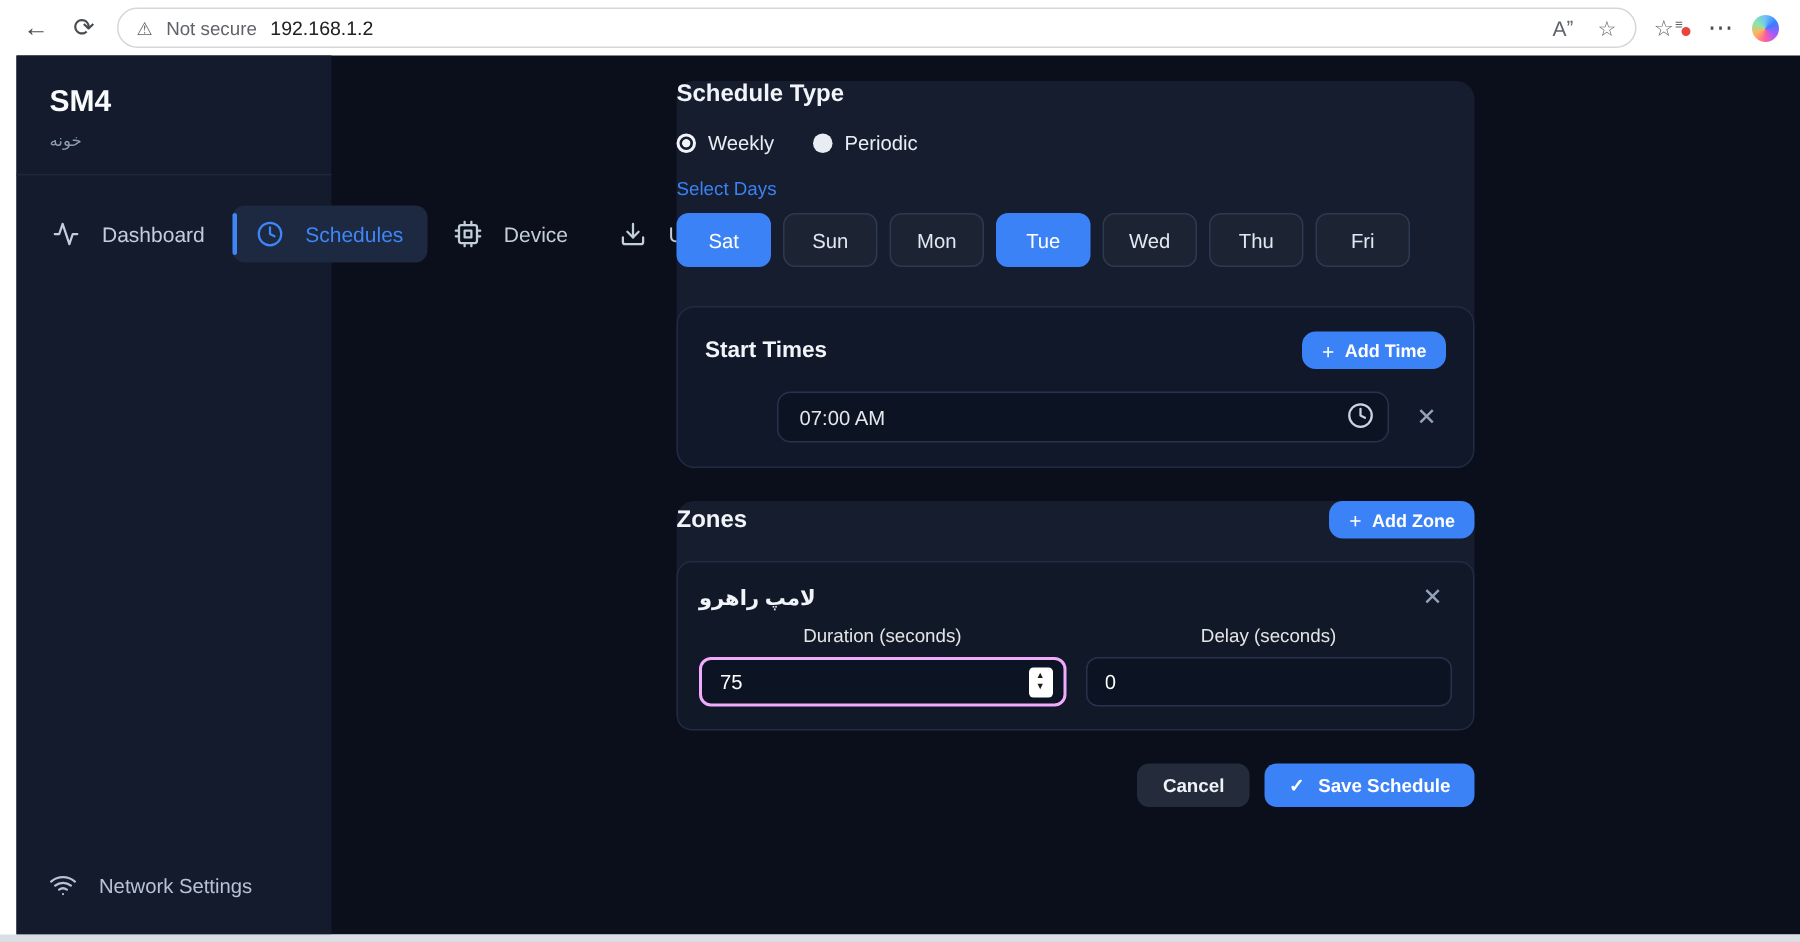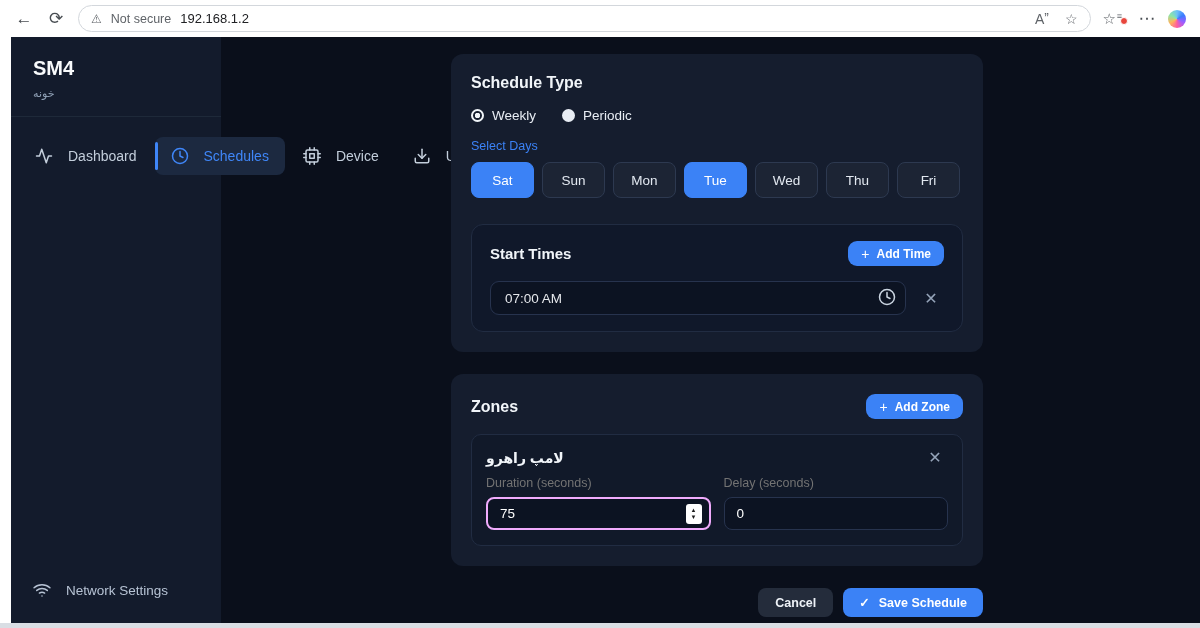--- a/index.html
+++ b/index.html
@@ -49,21 +49,21 @@
   .nav-item svg { flex-shrink:0; }
   .nav-item.active { background:#1c2940; color:#3f86f8; }
   .nav-item.active::before { content:""; position:absolute; left:0; top:5px; bottom:5px; width:3px;
                              background:#3f86f8; border-radius:2px; }
   .sb-footer { margin-top:auto; border-top:1px solid #1e2939; padding:20px 22px 24px; display:flex;
                gap:15px; color:#b7c3d4; font-size:13.5px; align-items:center; cursor:pointer; background:none; border:none; }
 
   
   .main { flex:1; position:relative; }
   .content { position:absolute; left:230px; top:17px; width:532px; }
-  .card { background:#151d2e; border-radius:12px; padding:20px; }
+  .card { background:#151d2e; border-radius:12px; }
   .card-title { color:#f1f5f9; font-size:16px; font-weight:bold; }
   .card1 { margin-bottom:22px; }
 
   .radio-row { display:flex; gap:26px; margin-top:16px; align-items:center; }
   .radio-opt { display:flex; align-items:center; gap:8px; color:#e8edf4; font-size:13.5px; cursor:pointer; }
   .rb { width:13px; height:13px; border-radius:50%; flex-shrink:0; }
   .rb.sel { border:2px solid #f1f5f9; background:radial-gradient(circle,#f1f5f9 0 2.5px, rgba(0,0,0,0) 3px); }
   .rb.unsel { background:#e8edf4; }
 
   .select-days-label { color:#3b82f6; font-size:12.5px; margin:16px 0 9px; }
@@ -73,31 +73,31 @@
   .day.selected { background:#3b82f6; border-color:#3b82f6; color:#fff; }
 
   .subcard { margin-top:26px; background:#10182a; border:1px solid #212c42; border-radius:12px; padding:16px 18px; }
   .row-between { display:flex; justify-content:space-between; align-items:center; }
   .subcard-title { color:#f1f5f9; font-size:15px; font-weight:bold; }
   .btn-blue-sm { background:#3b82f6; color:#fff; font-size:12px; font-weight:bold; border:none;
                  border-radius:9px; height:25px; padding:0 13px; display:flex; align-items:center;
                  gap:7px; cursor:pointer; }
   .btn-blue-sm .plus { font-size:14px; font-weight:normal; }
 
-  .time-row { display:flex; align-items:center; gap:12px; margin-top:15px; }
+  .time-row { display:flex; align-items:center; gap:12px; margin-top:15px;margin-left:48px; }
   .time-field { position:relative; flex:1; }
   .time-input { width:100%; height:34px; background:#0c1322; border:1px solid #27334e; border-radius:9px;
                 color:#e5e7eb; font-size:13.5px; padding:0 38px 0 14px; }
   .clock-btn { position:absolute; right:10px; top:7px; background:none; border:none; color:#cbd5e1; cursor:pointer; }
   .x-btn { color:#94a3b8; font-size:16px; background:none; border:none; width:26px; cursor:pointer; }
 
   .zone-card { margin-top:15px; background:#111929; border:1px solid #212c42; border-radius:10px; padding:13px 14px 15px; }
   .zone-name { color:#f1f5f9; font-size:14px; font-weight:bold; }
   .zone-grid { display:grid; grid-template-columns:1fr 1fr; gap:13px; margin-top:9px; }
-  .field-label { color:#737373; font-size:12.5px; margin-bottom:7px; }
+  .field-label { color:#e5e5e5; font-size:12.5px; margin-bottom:7px;text-align:center; }
   .num-wrap { position:relative; }
   .num-input { width:100%; height:33px; background:#0c1322; border:1px solid #27334e; border-radius:8px;
                color:#fff; font-size:13.5px; padding:0 12px; }
   .num-input.focused { border:2px solid #f0abfc; }
   .spinner { position:absolute; right:9px; top:7px; width:16px; height:20px; background:#fff;
              border-radius:3px; display:flex; flex-direction:column; align-items:center;
              justify-content:center; color:#1a1a1a; font-size:6px; line-height:7px; cursor:pointer; }
 
   .actions { display:flex; justify-content:flex-end; gap:10px; margin-top:22px; }
   .btn-cancel { background:#242c3b; color:#eef2f7; font-size:12.5px; font-weight:bold; border-radius:8px;

